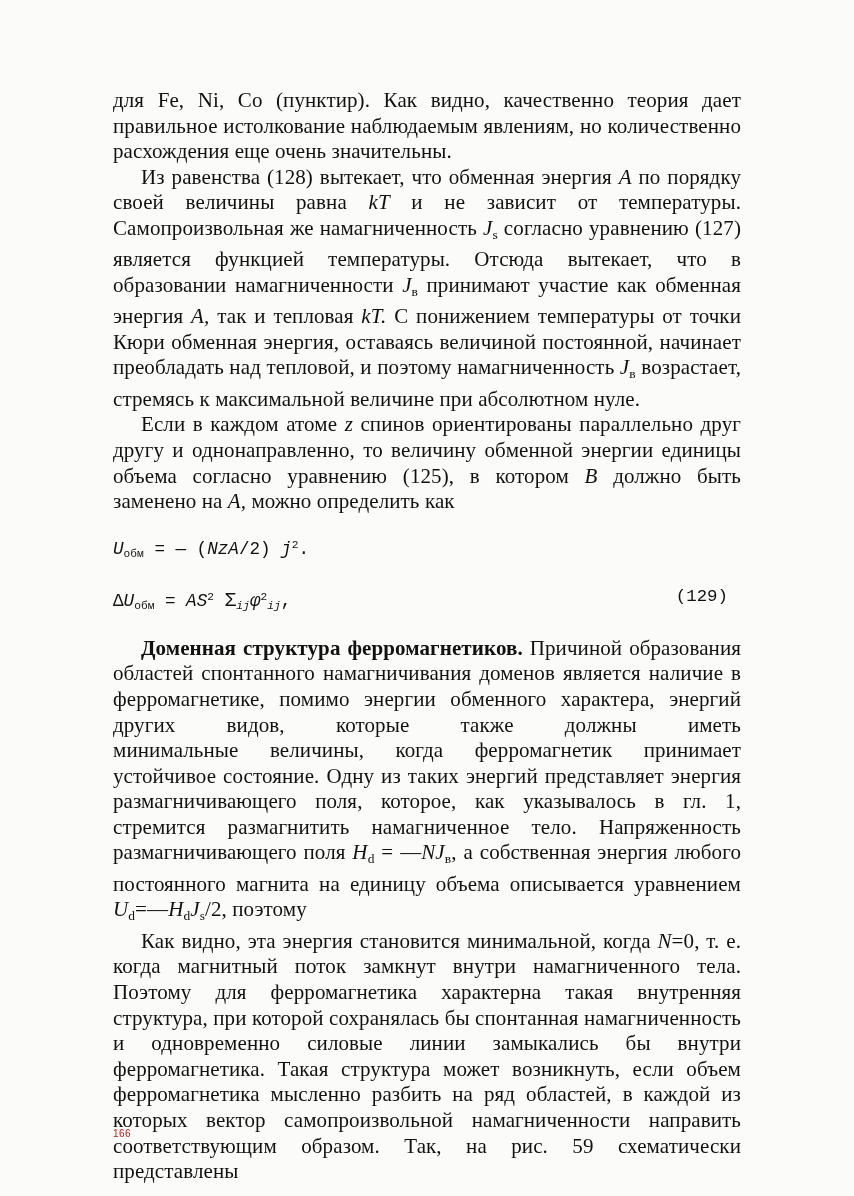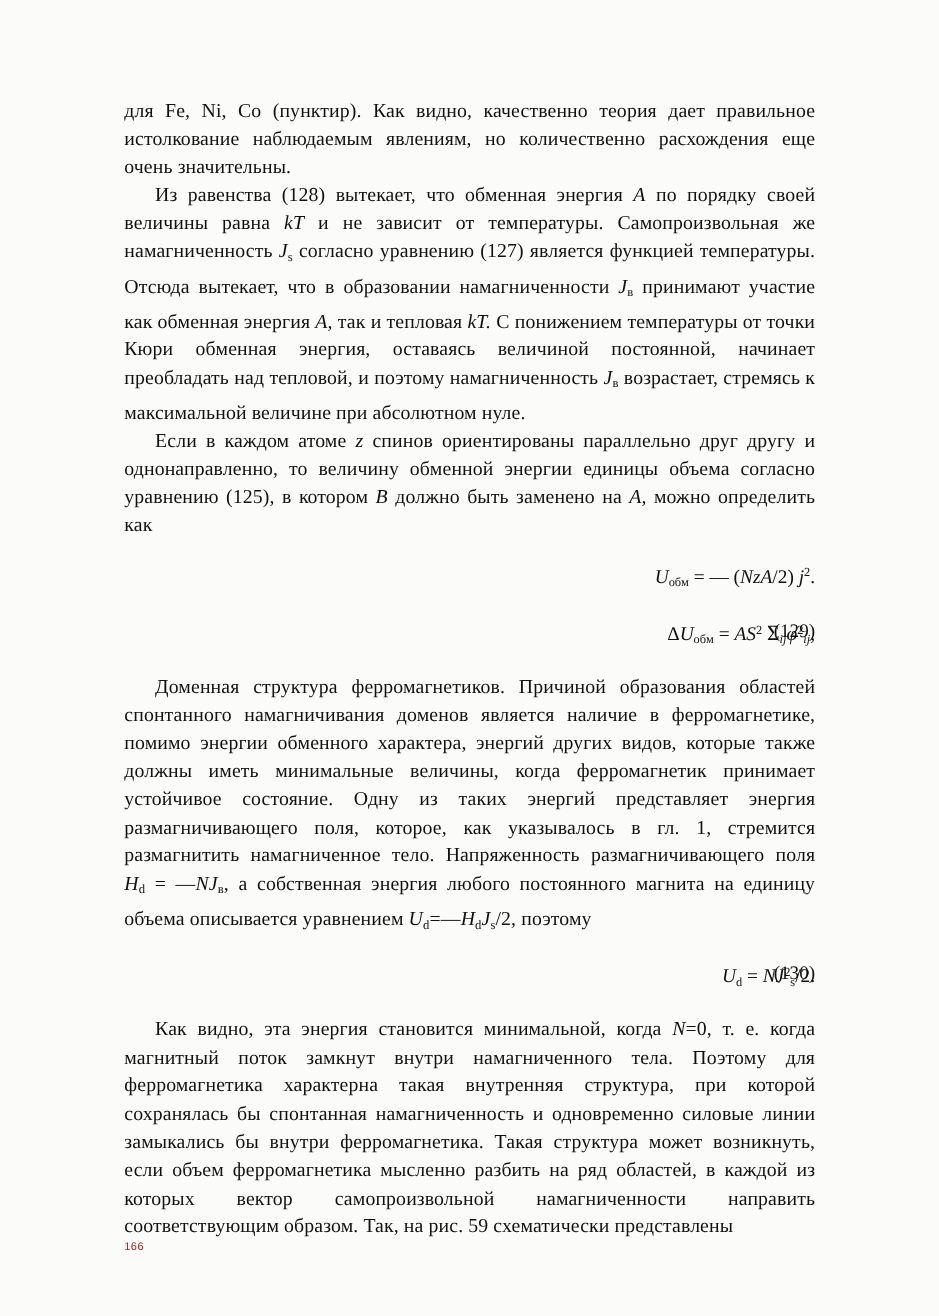--- a/index.html
+++ b/index.html
@@ -17,43 +17,44 @@
     overflow: hidden;
   }
   .content {
     position: absolute;
     left: 113px;
     top: 88px;
     width: 628px;
   }
   p {
     margin: 0;
-    font-size: 18px;
+    font-size: 21px;
     line-height: 25.6px;
     text-align: justify;
     text-justify: inter-word;
     letter-spacing: 0.1px;
   }
   p.indent {
     text-indent: 28px;
   }
   .formula {
     margin: 17px 0 17px 0;
     font-size: 17.6px;
     line-height: 26px;
-    text-align: right;
+    text-align: left;
     position: relative;
+    font-family: Liberation Mono, monospace;
   }
   .formula .num {
     position: absolute;
-    right: 0;
+    right: 13px;
     top: 0;
     font-size: 17.4px;
   }
-  .bold { font-weight: normal; }
+  .bold { font-weight: bold; }
   .it { font-style: italic; }
   sub {
     font-size: 0.64em;
     vertical-align: -0.28em;
   }
   sup {
     font-size: 0.64em;
     vertical-align: 0.52em;
   }
   .folio {
@@ -115,24 +116,20 @@
       Причиной образования
       областей спонтанного намагничивания доменов является наличие
       в ферромагнетике, помимо энергии обменного характера, энергий
       других видов, которые также должны иметь минимальные&nbsp;величины, когда ферромагнетик принимает устойчивое состояние. Одну
       из таких энергий представляет энергия размагничивающего поля,
       которое, как указывалось в гл. 1, стремится размагнитить намагниченное тело. Напряженность размагничивающего поля <span class="it">H</span><sub>d</sub>&nbsp;=&nbsp;—<span class="it">NJ</span><sub>в</sub>,
       а собственная энергия любого постоянного магнита на единицу
       объема описывается уравнением <span class="it">U</span><sub>d</sub>=—<span class="it">H</span><sub>d</sub><span class="it">J</span><sub>s</sub>/2, поэтому
     </p>
 
-    <div class="formula">
-      <span class="it">U</span><sub>d</sub> = <span class="it">NJ</span><sup>2</sup><sub>s</sub>/2.
-      <span class="num">(130)</span>
-    </div>
 
     <p class="indent">
       Как видно, эта энергия становится минимальной, когда <span class="it">N</span>=0,
       т. е. когда магнитный поток замкнут внутри намагниченного тела.
       Поэтому для ферромагнетика характерна такая внутренняя структура, при которой сохранялась бы спонтанная намагниченность
       и одновременно силовые линии замыкались бы внутри ферромагнетика. Такая структура может возникнуть, если объем ферромагнетика мысленно разбить на ряд&nbsp;областей, в каждой из которых вектор самопроизвольной намагниченности направить соответствующим образом. Так, на рис. 59 схематически представлены
     </p>
 
   </div>
 

